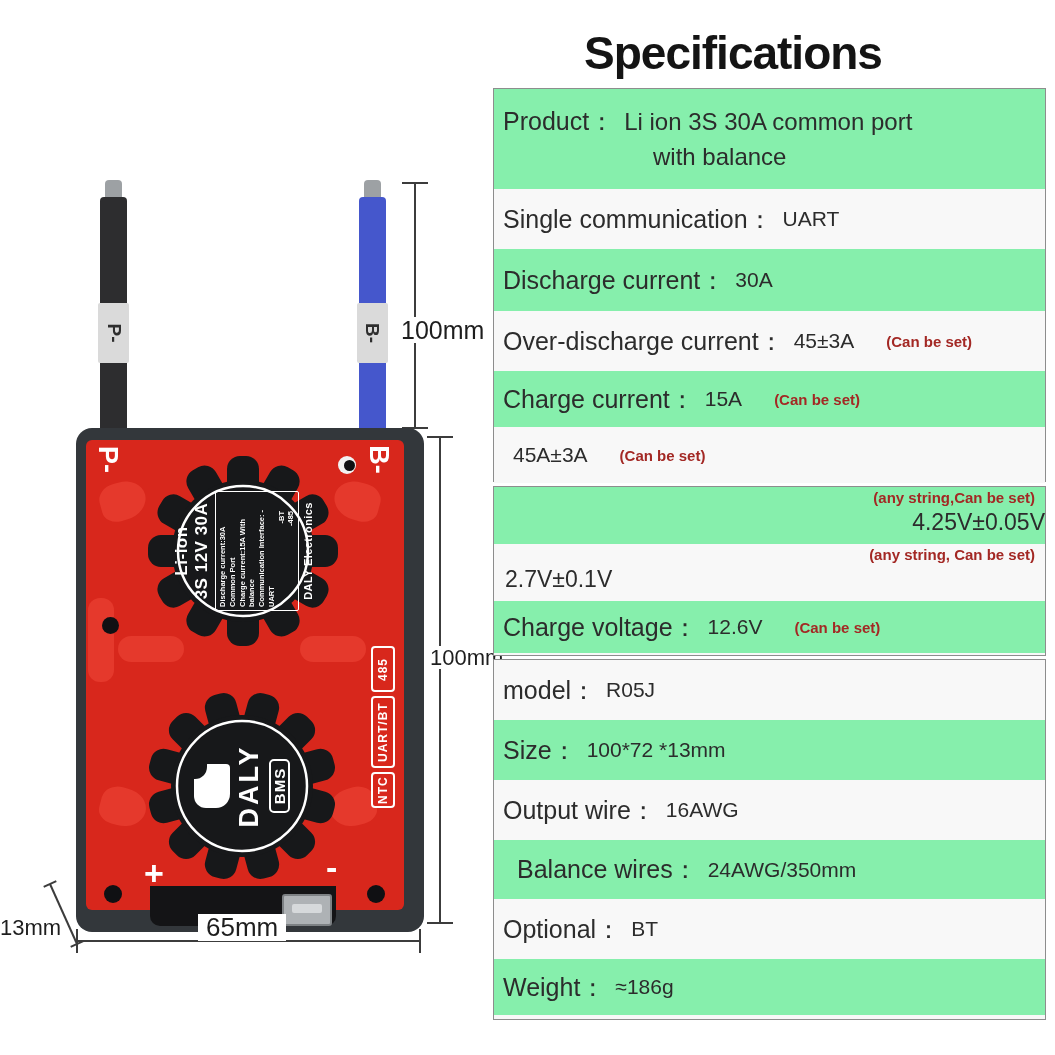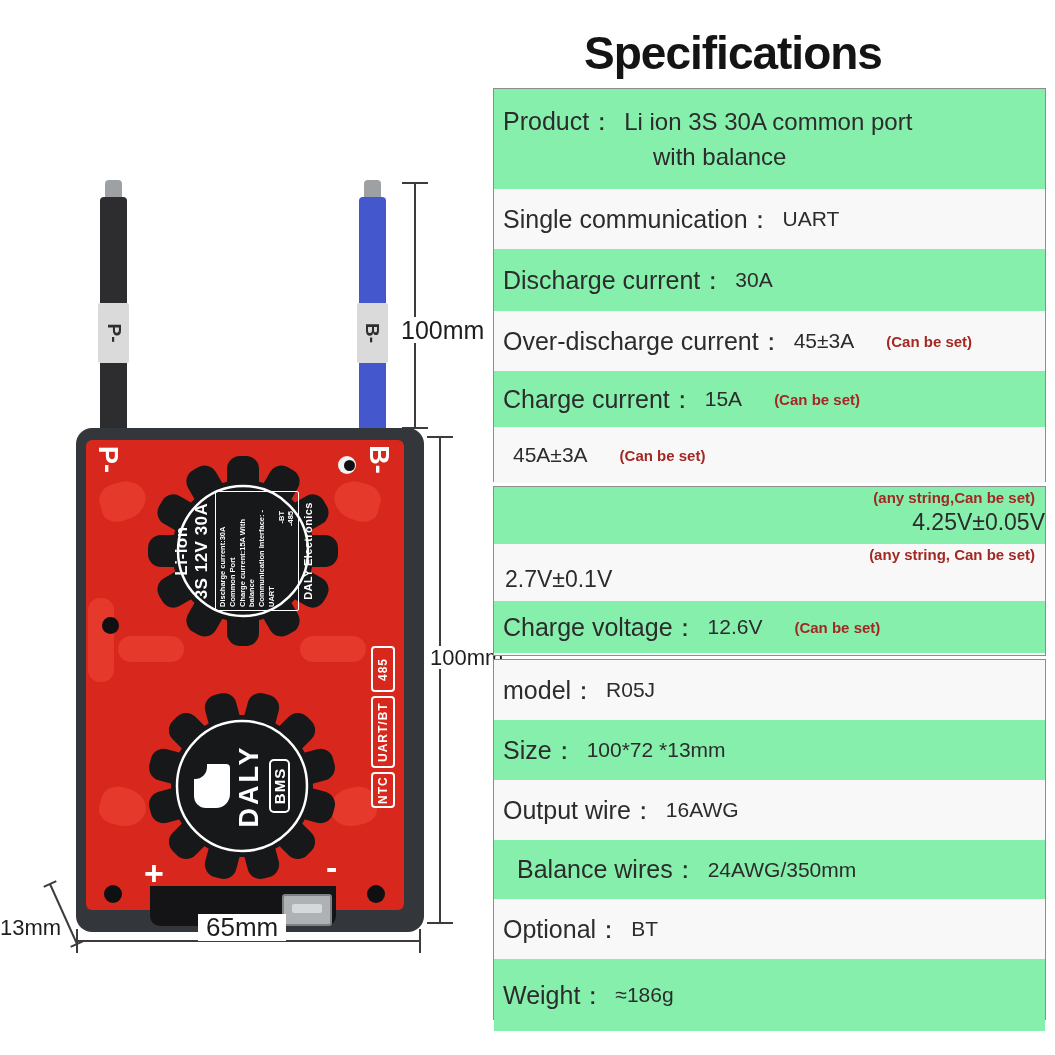--- a/index.html
+++ b/index.html
@@ -264,19 +264,19 @@
         <span class="val">16AWG</span>
     </div>
     <div class="trow gray" style="height:59px;padding-left:23px;">
       <span class="lbl">Balance wires：</span>
         <span class="val">24AWG/350mm</span>
     </div>
     <div class="trow light" style="height:60px;">
       <span class="lbl">Optional：</span>
         <span class="val">BT</span>
     </div>
-    <div class="trow gray" style="height:72px;">
+    <div class="trow gray" style="height:56px;">
       <span class="lbl">Weight：</span>
         <span class="val">≈186g</span>
     </div>
   </div>
 
 </div>
 
 </body></html>

